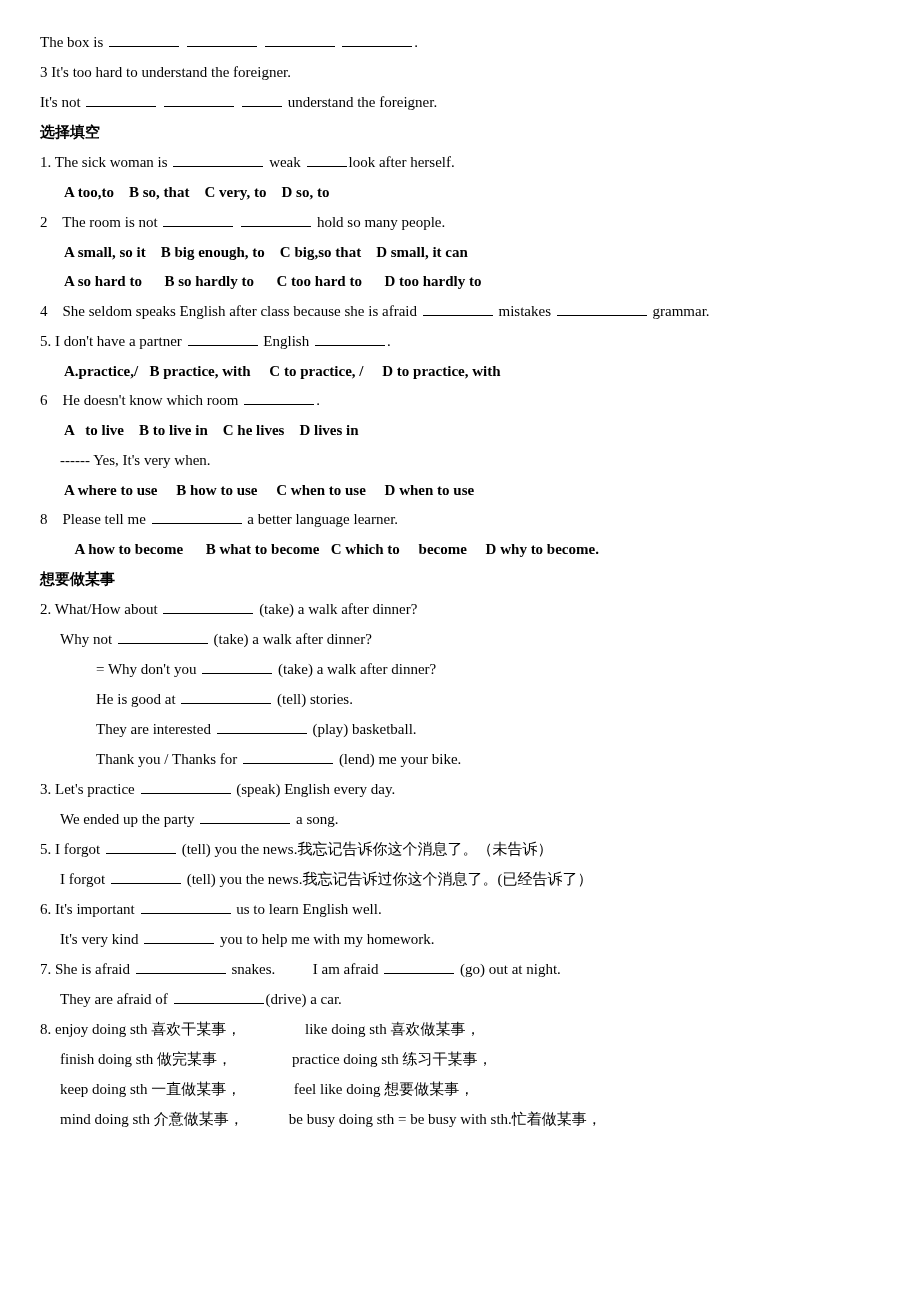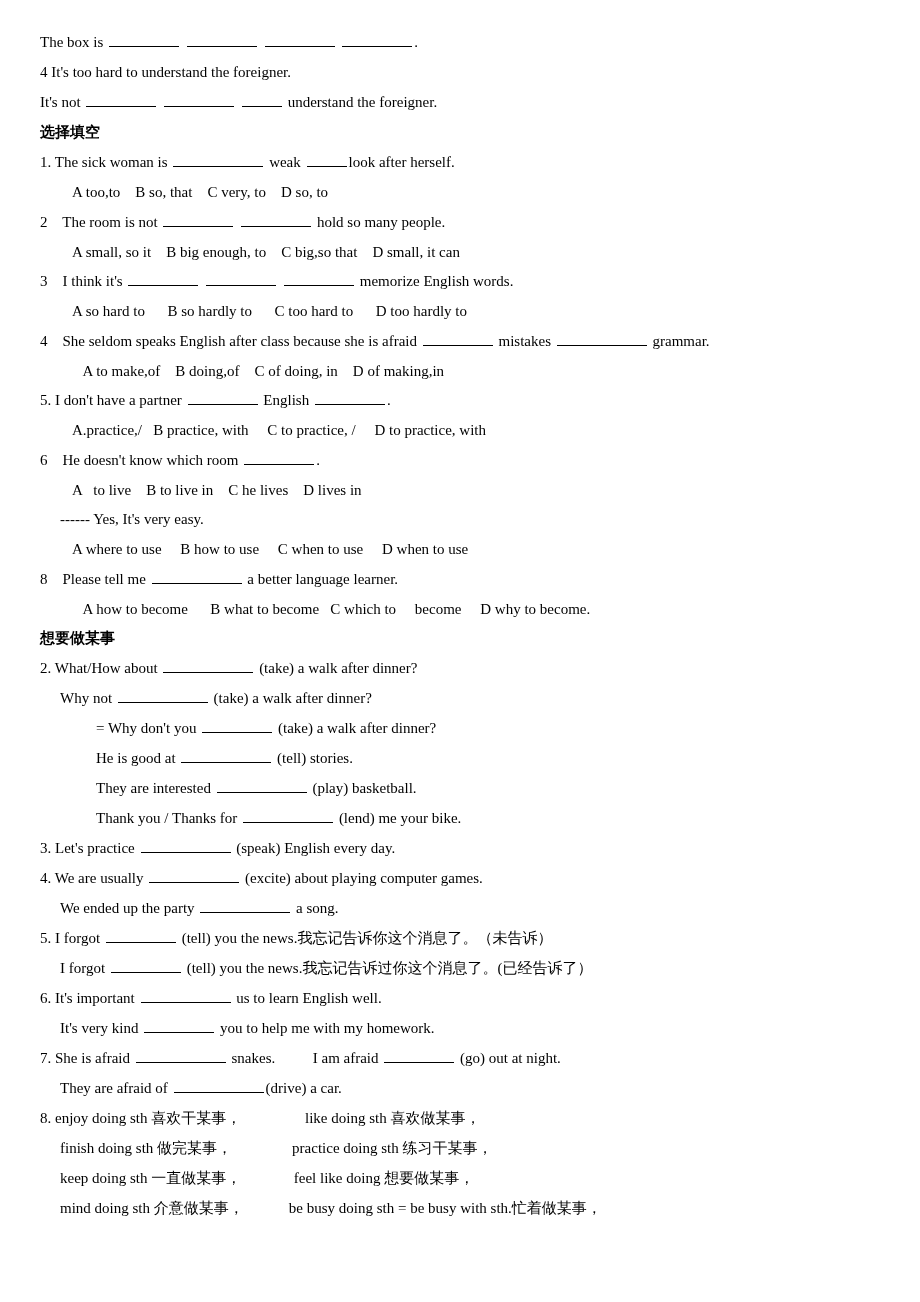--- a/index.html
+++ b/index.html
@@ -30,35 +30,36 @@
       border-bottom: 1px solid #000;
       min-width: 60px;
       margin: 0 2px;
     }
     .blank-short { min-width: 40px; }
     .blank-medium { min-width: 70px; }
     .blank-long { min-width: 90px; }
     .indent1 { margin-left: 20px; }
     .indent2 { margin-left: 56px; }
     .options {
-      margin-left: 32px;
+      margin-left: 24px;
       margin-bottom: 4px;
       line-height: 1.7;
+      font-weight: bold;
     }
   </style>
 </head>
 <body>
 
 <div>
 
   <div class="line">
     The box is <span class="blank blank-medium"></span> <span class="blank blank-medium"></span> <span class="blank blank-medium"></span> <span class="blank blank-medium"></span>.
   </div>
   <div class="line">
-    4 It's too hard to understand the foreigner.
+    3 It's too hard to understand the foreigner.
   </div>
   <div class="line">
     It's not <span class="blank blank-medium"></span> <span class="blank blank-medium"></span> <span class="blank blank-short"></span> understand the foreigner.
   </div>
 
   <div class="section-header line">选择填空</div>
 
   <div class="line">
     1. The sick woman is <span class="blank blank-long"></span> weak <span class="blank blank-short"></span>look after herself.
   </div>
@@ -66,50 +67,44 @@
     A too,to &nbsp;&nbsp; B so, that &nbsp;&nbsp; C very, to &nbsp;&nbsp; D so, to
   </div>
 
   <div class="line">
     2 &nbsp;&nbsp; The room is not <span class="blank blank-medium"></span> <span class="blank blank-medium"></span> hold so many people.
   </div>
   <div class="options line">
     A small, so it &nbsp;&nbsp; B big enough, to &nbsp;&nbsp; C big,so that &nbsp;&nbsp; D small, it can
   </div>
 
-  <div class="line">
-    3 &nbsp;&nbsp; I think it's <span class="blank blank-medium"></span> <span class="blank blank-medium"></span> <span class="blank blank-medium"></span> memorize English words.
-  </div>
   <div class="options line">
     A so hard to &nbsp;&nbsp;&nbsp;&nbsp; B so hardly to &nbsp;&nbsp;&nbsp;&nbsp; C too hard to &nbsp;&nbsp;&nbsp;&nbsp; D too hardly to
   </div>
 
   <div class="line">
     4 &nbsp;&nbsp; She seldom speaks English after class because she is afraid <span class="blank blank-medium"></span> mistakes <span class="blank blank-long"></span> grammar.
-  </div>
-  <div class="options line">
-    &nbsp;&nbsp; A to make,of &nbsp;&nbsp; B doing,of &nbsp;&nbsp; C of doing, in &nbsp;&nbsp; D of making,in
   </div>
 
   <div class="line">
     5. I don't have a partner <span class="blank blank-medium"></span> English <span class="blank blank-medium"></span>.
   </div>
   <div class="options line">
     A.practice,/ &nbsp; B practice, with &nbsp;&nbsp;&nbsp; C to practice, / &nbsp;&nbsp;&nbsp; D to practice, with
   </div>
 
   <div class="line">
     6 &nbsp;&nbsp; He doesn't know which room <span class="blank blank-medium"></span>.
   </div>
   <div class="options line">
     A &nbsp; to live &nbsp;&nbsp; B to live in &nbsp;&nbsp; C he lives &nbsp;&nbsp; D lives in
   </div>
 
   <div class="line indent1">
-    ------ Yes, It's very easy.
+    ------ Yes, It's very when.
   </div>
   <div class="options line">
     A where to use &nbsp;&nbsp;&nbsp; B how to use &nbsp;&nbsp;&nbsp; C when to use &nbsp;&nbsp;&nbsp; D when to use
   </div>
 
   <div class="line">
     8 &nbsp;&nbsp; Please tell me <span class="blank blank-long"></span> a better language learner.
   </div>
   <div class="options line">
     &nbsp;&nbsp; A how to become &nbsp;&nbsp;&nbsp;&nbsp; B what to become &nbsp; C which to &nbsp;&nbsp;&nbsp; become &nbsp;&nbsp;&nbsp; D why to become.
@@ -134,23 +129,20 @@
     They are interested <span class="blank blank-long"></span> (play) basketball.
   </div>
   <div class="line indent2">
     Thank you / Thanks for <span class="blank blank-long"></span> (lend) me your bike.
   </div>
 
   <div class="line">
     3. Let's practice <span class="blank blank-long"></span> (speak) English every day.
   </div>
 
-  <div class="line">
-    4. We are usually <span class="blank blank-long"></span> (excite) about playing computer games.
-  </div>
   <div class="line indent1">
     We ended up the party <span class="blank blank-long"></span> a song.
   </div>
 
   <div class="line">
     5. I forgot <span class="blank blank-medium"></span> (tell) you the news.我忘记告诉你这个消息了。（未告诉）
   </div>
   <div class="line indent1">
     I forgot <span class="blank blank-medium"></span> (tell) you the news.我忘记告诉过你这个消息了。(已经告诉了）
   </div>

